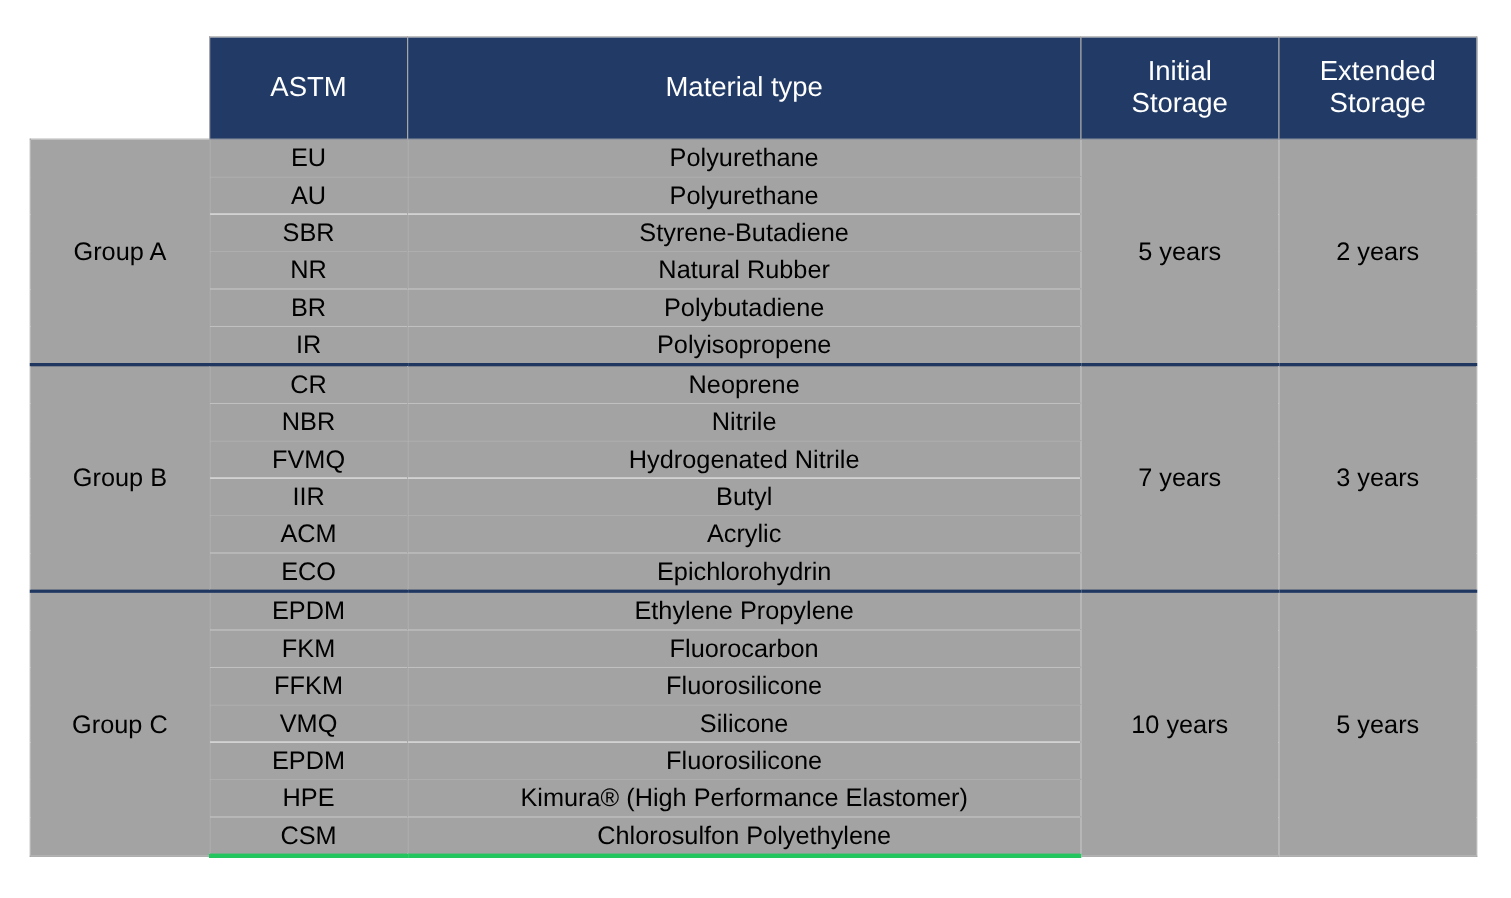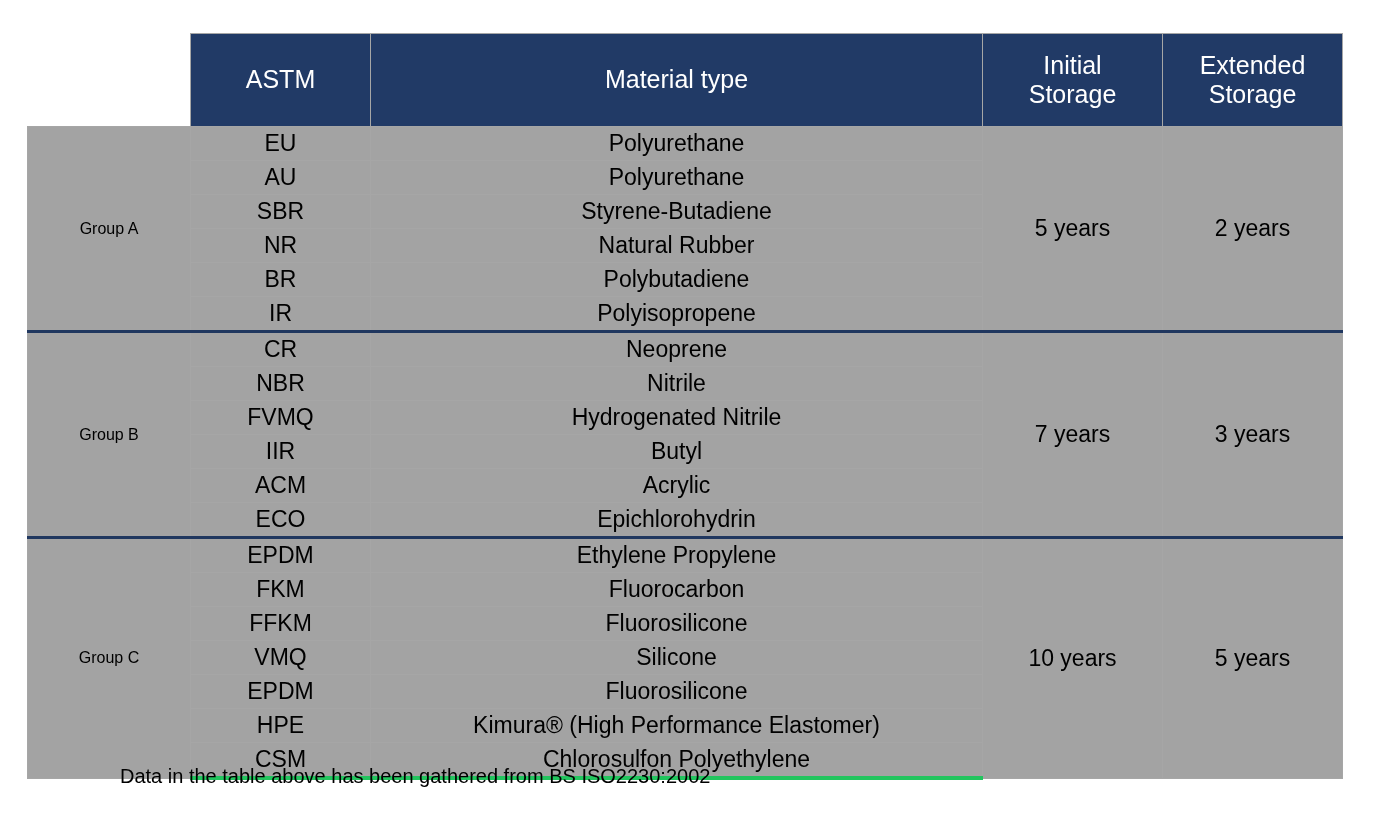--- a/index.html
+++ b/index.html
@@ -70,21 +70,21 @@
     vertical-align: middle;
     height: 33px;
     padding: 0;
     border: 1px solid #a6a6a6;
     background: #a3a3a3;
     white-space: nowrap;
     overflow: hidden;
   }
 
   td.cell-group {
-    font-size: 16px;
+    font-size: 23px;
     border-left: 1px solid #a6a6a6;
     border-right: 1px solid #a6a6a6;
   }
   td.cell-astm { }
   td.cell-material { }
   td.cell-storage { }
 
   
   tr.group-end > td { border-bottom: 3px solid #20375f; }
   tr.group-start > td { border-top: 3px solid #20375f; margin-top: 48px; }
@@ -218,15 +218,14 @@
         <td class="cell-material">Kimura® (High Performance Elastomer)</td>
       </tr>
       <tr class="table-last">
         <td class="cell-astm">CSM</td>
         <td class="cell-material">Chlorosulfon Polyethylene</td>
       </tr>
 
     </tbody>
   </table>
 
-  <div class="footnote">Data in the table above has been gathered from BS ISO2230:2002</div>
 
 </div>
 
 </body></html>

